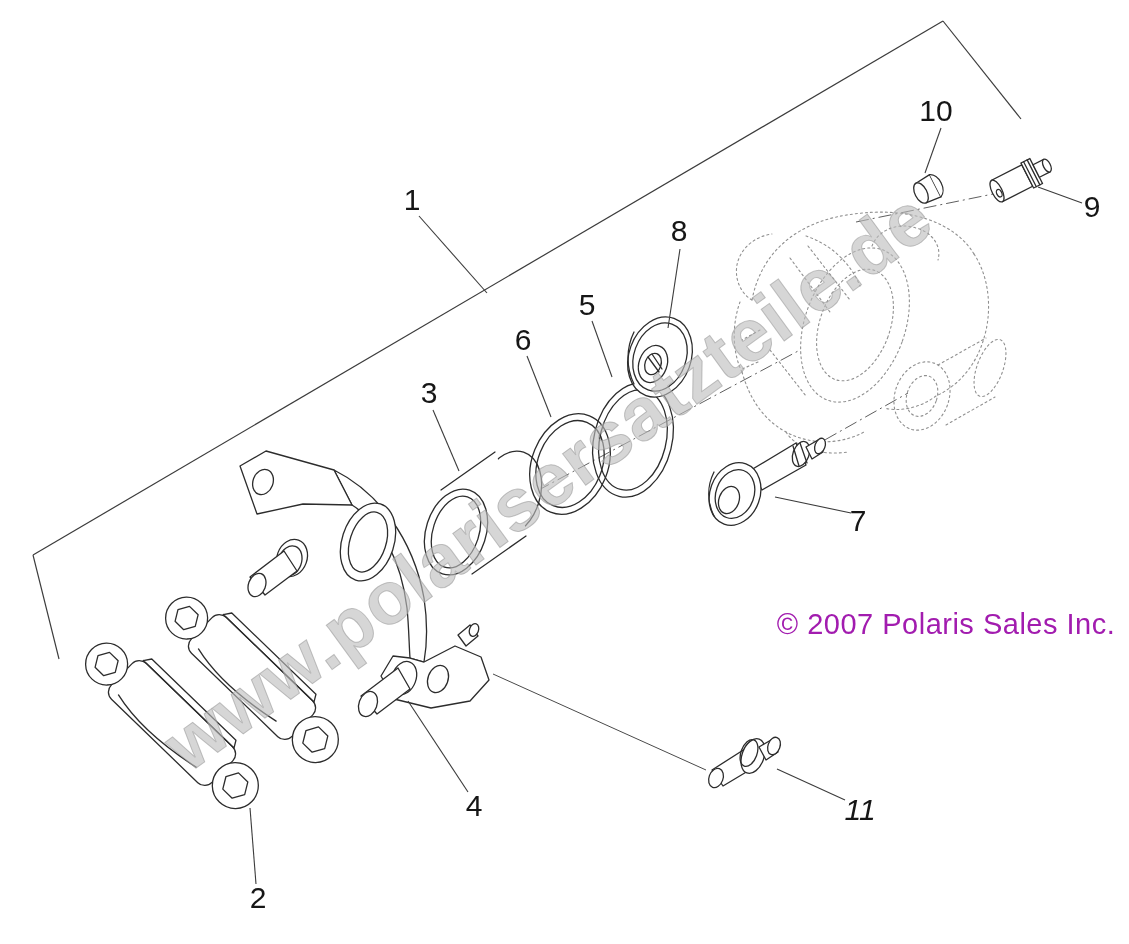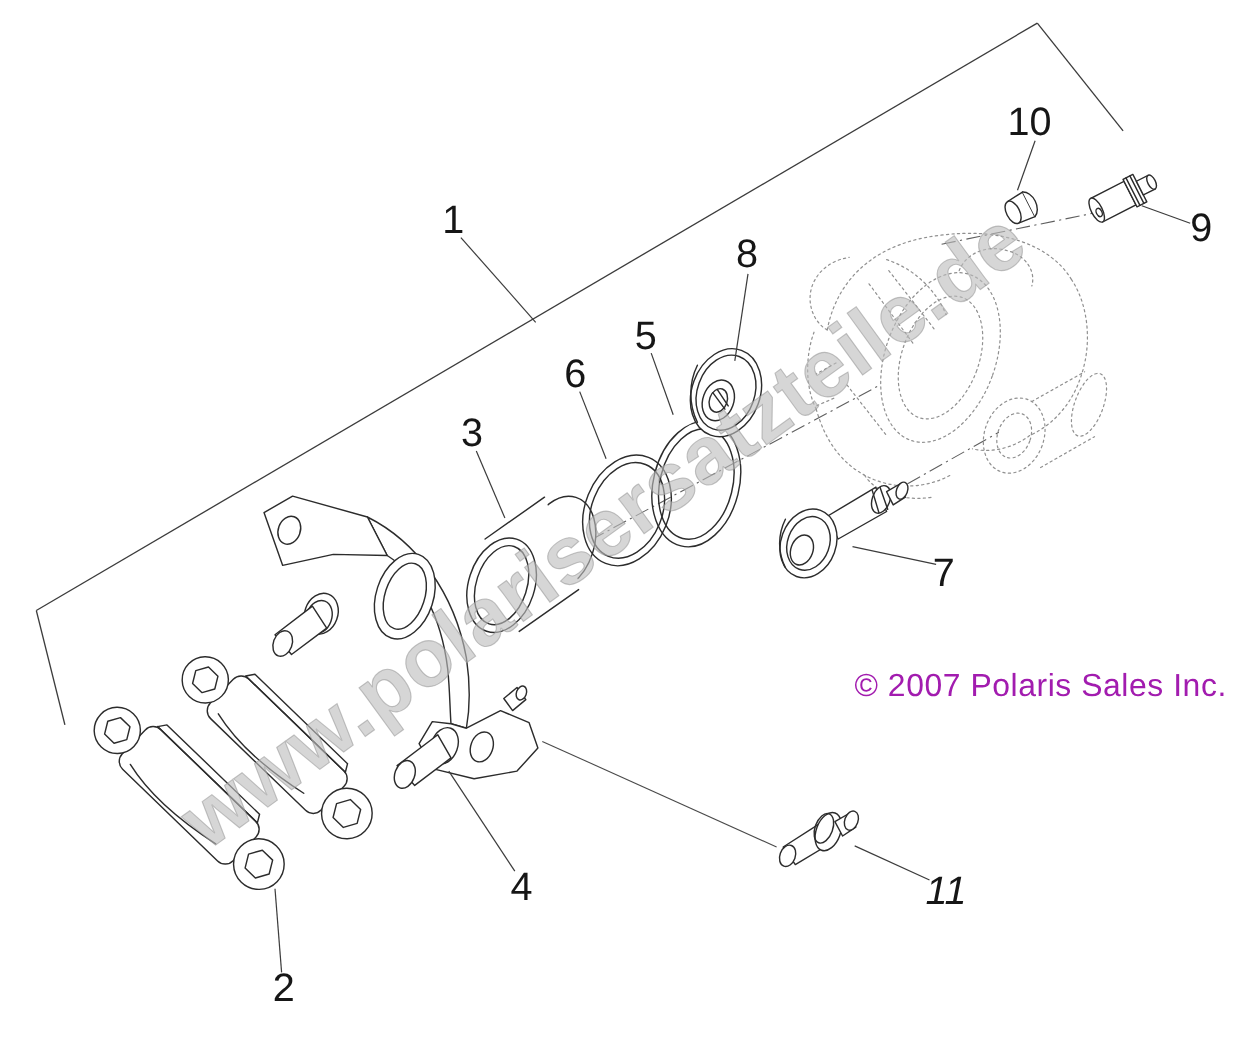--- a/index.html
+++ b/index.html
@@ -3,21 +3,21 @@
 <meta charset="utf-8">
 <style>
   html,body{margin:0;padding:0;background:#ffffff;}
   .stage{
     position:relative;width:1129px;height:944px;background:#ffffff;
     overflow:hidden;font-family:"Liberation Sans",sans-serif;
   }
   .stage svg{position:absolute;left:0;top:0;}
   .callout{
     position:absolute;transform:translate(-50%,-50%);
-    font-size:36px;color:#161616;line-height:1;white-space:nowrap;
+    font-size:30px;color:#161616;line-height:1;white-space:nowrap;
   }
   .watermark{
     position:absolute;left:548px;top:481px;
     transform:translate(-50%,-50%) rotate(-36deg);
     font-size:74px;font-weight:bold;letter-spacing:1px;white-space:nowrap;
     color:rgba(189,189,189,0.62);
     -webkit-text-stroke:1px rgba(150,150,150,0.55);
     pointer-events:none;
   }
   .copyright{

